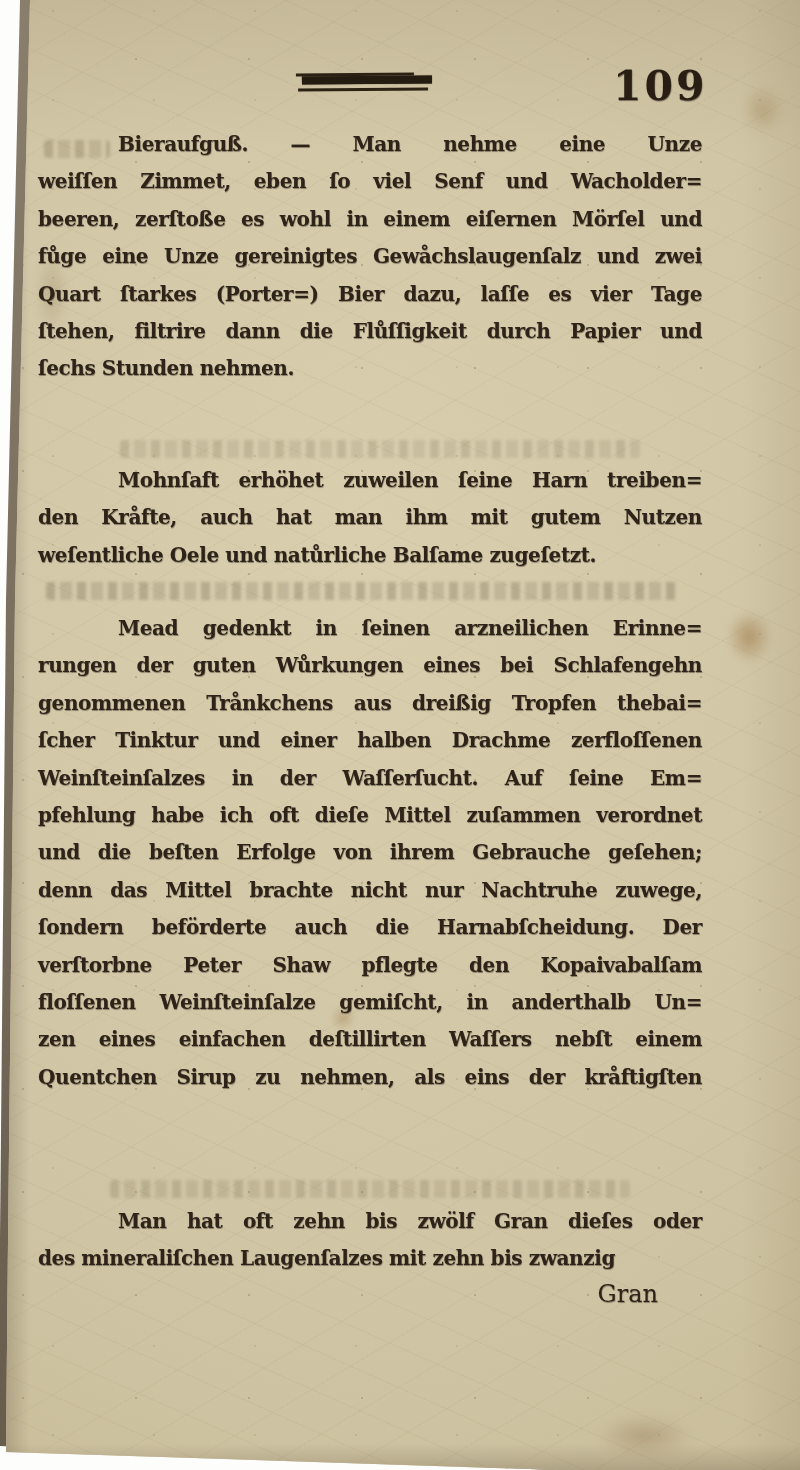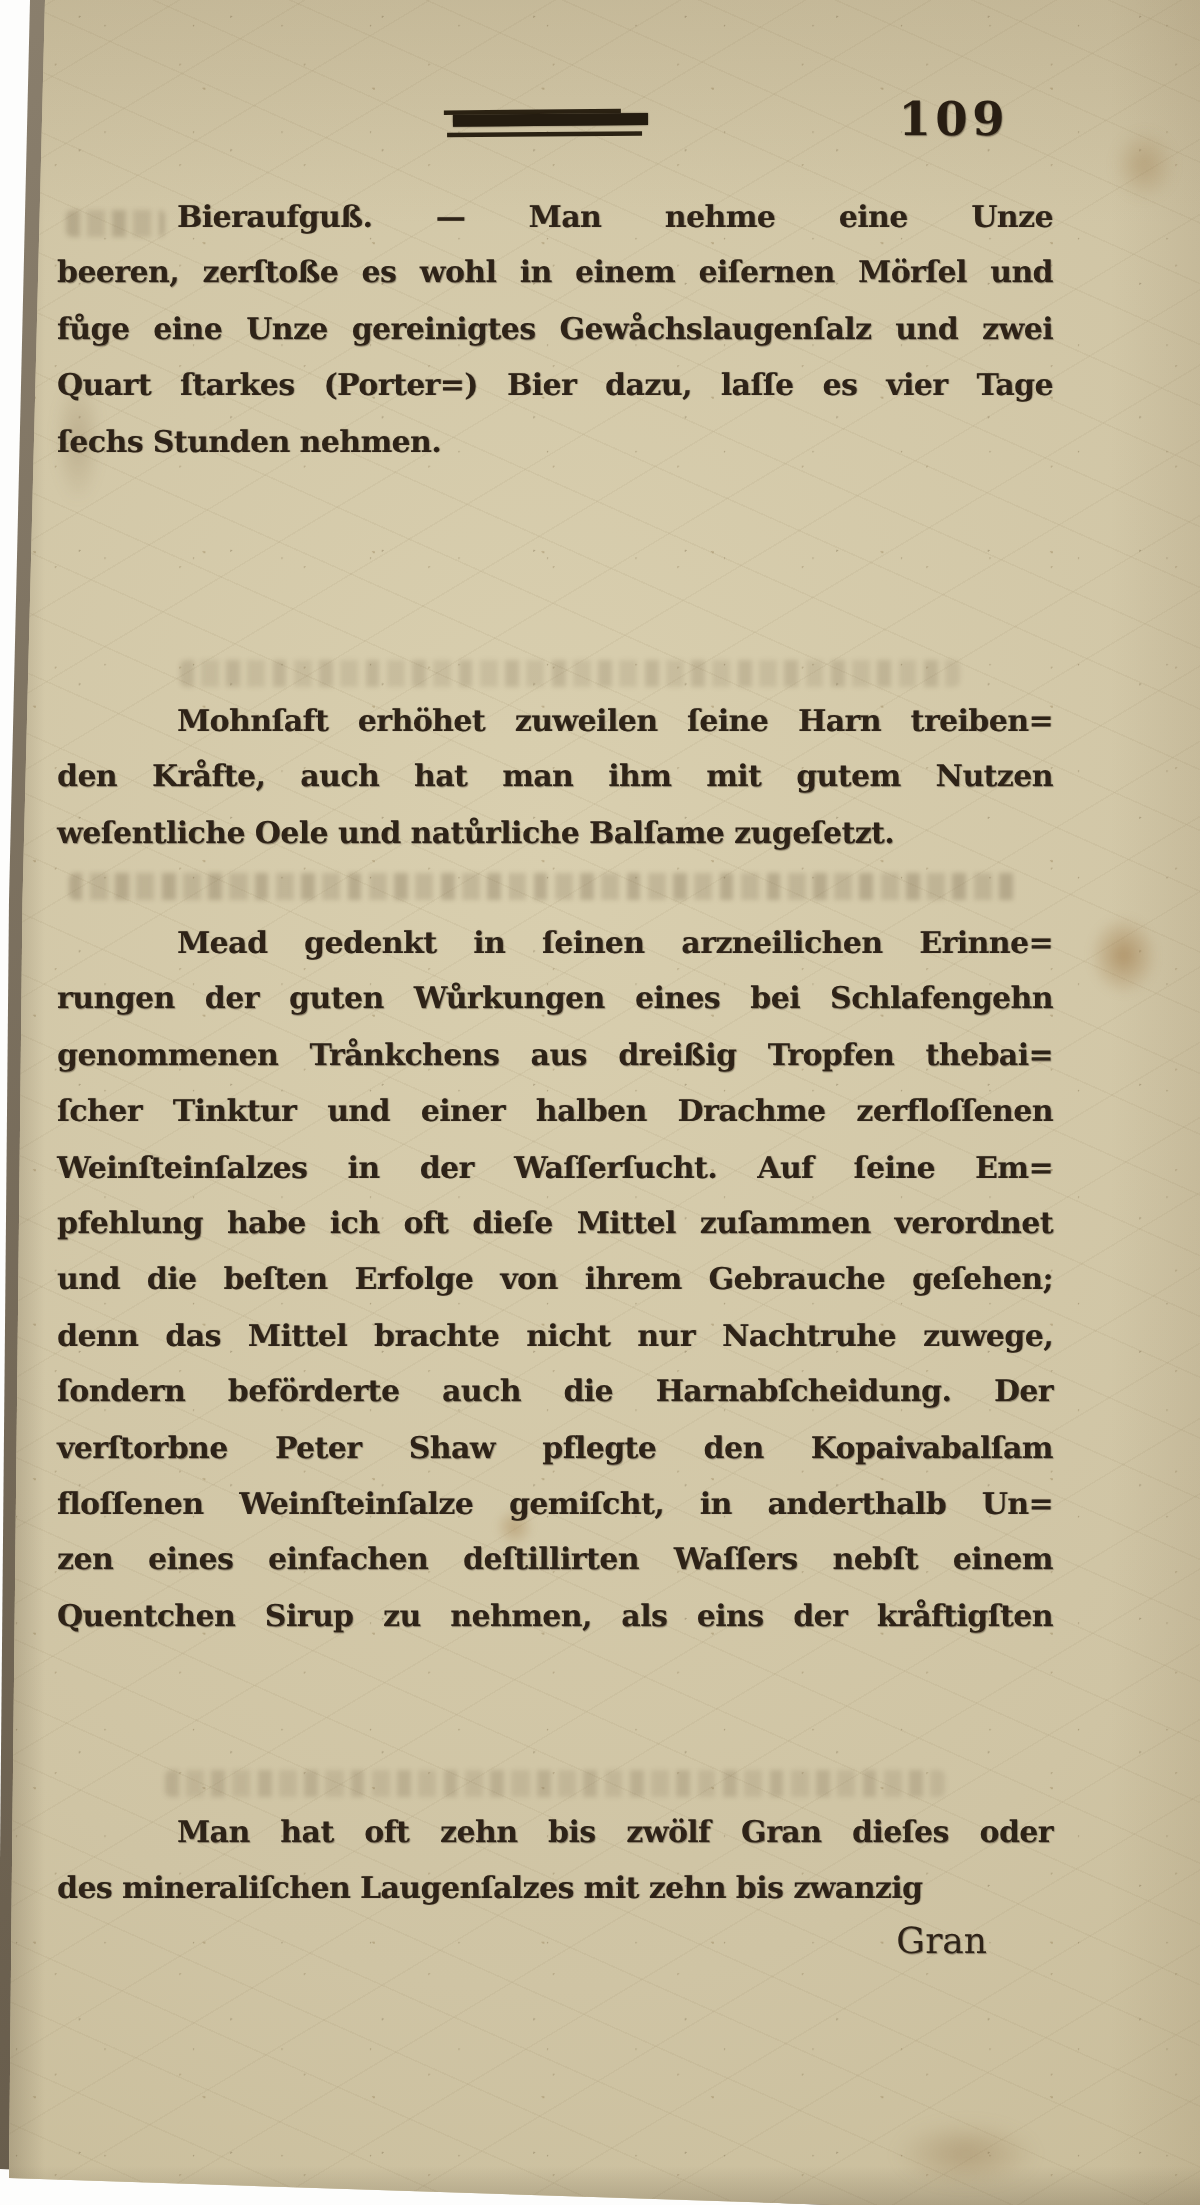--- a/index.html
+++ b/index.html
@@ -34,22 +34,22 @@
       radial-gradient(ellipse 130% 95% at 45% 38%, #d9cfaf 0%, #cfc4a4 55%, #c3b691 100%);
     background-color:#cdc2a2;
   }
   
   .ornament{position:absolute;left:296px;top:73px;width:136px;height:20px;transform:rotate(-0.5deg);}
   .orn-thin-top{position:absolute;left:0;top:0;width:118px;height:2.6px;background:#2b2213;}
   .orn-thick{position:absolute;left:6px;top:2.6px;width:130px;height:8.6px;background:#241c10;box-shadow:0 0 1px rgba(36,27,16,.9);}
   .orn-thin-bottom{position:absolute;left:2px;top:15.4px;width:130px;height:2.6px;background:#2b2213;}
   
   .page-number{
-    position:absolute;left:599px;top:62px;
-    font-size:31px;font-weight:700;letter-spacing:3px;
+    position:absolute;left:613px;top:62px;
+    font-size:41px;font-weight:700;letter-spacing:3px;
     color:#281e13;
     text-shadow:0.5px 0.6px 0.8px rgba(40,30,19,.5);
   }
   
   .para{position:absolute;left:38px;width:664px;color:#2e2318;}
   .line{
     font-size:20px;font-weight:700;
     line-height:37.4px;height:37.4px;
     letter-spacing:-0.4px;
     text-align:justify;text-align-last:justify;
@@ -107,23 +107,25 @@
     <div class="ghost g4"></div>
 
     <div class="stain s1"></div>
     <div class="stain s2"></div>
     <div class="stain s3"></div>
     <div class="stain s4"></div>
     <div class="stain s5"></div>
 
     <div class="para" style="top:126px">
       <div class="line line--indent">Bieraufguß. — Man nehme eine Unze</div>
+      <div class="line">weiſſen Zimmet, eben ſo viel Senf und Wacholder=</div>
       <div class="line">beeren, zerſtoße es wohl in einem eiſernen Mörſel und</div>
       <div class="line">fůge eine Unze gereinigtes Gewåchslaugenſalz und zwei</div>
       <div class="line">Quart ſtarkes (Porter=) Bier dazu, laſſe es vier Tage</div>
+      <div class="line">ſtehen, filtrire dann die Flůſſigkeit durch Papier und</div>
       <div class="line line--end">ſechs Stunden nehmen.</div>
     </div>
 
     <div class="para" style="top:462px">
       <div class="line line--indent">Mohnſaft erhöhet zuweilen ſeine Harn treiben=</div>
       <div class="line">den Kråfte, auch hat man ihm mit gutem Nutzen</div>
       <div class="line line--end">weſentliche Oele und natůrliche Balſame zugeſetzt.</div>
     </div>
 
     <div class="para" style="top:610px">

